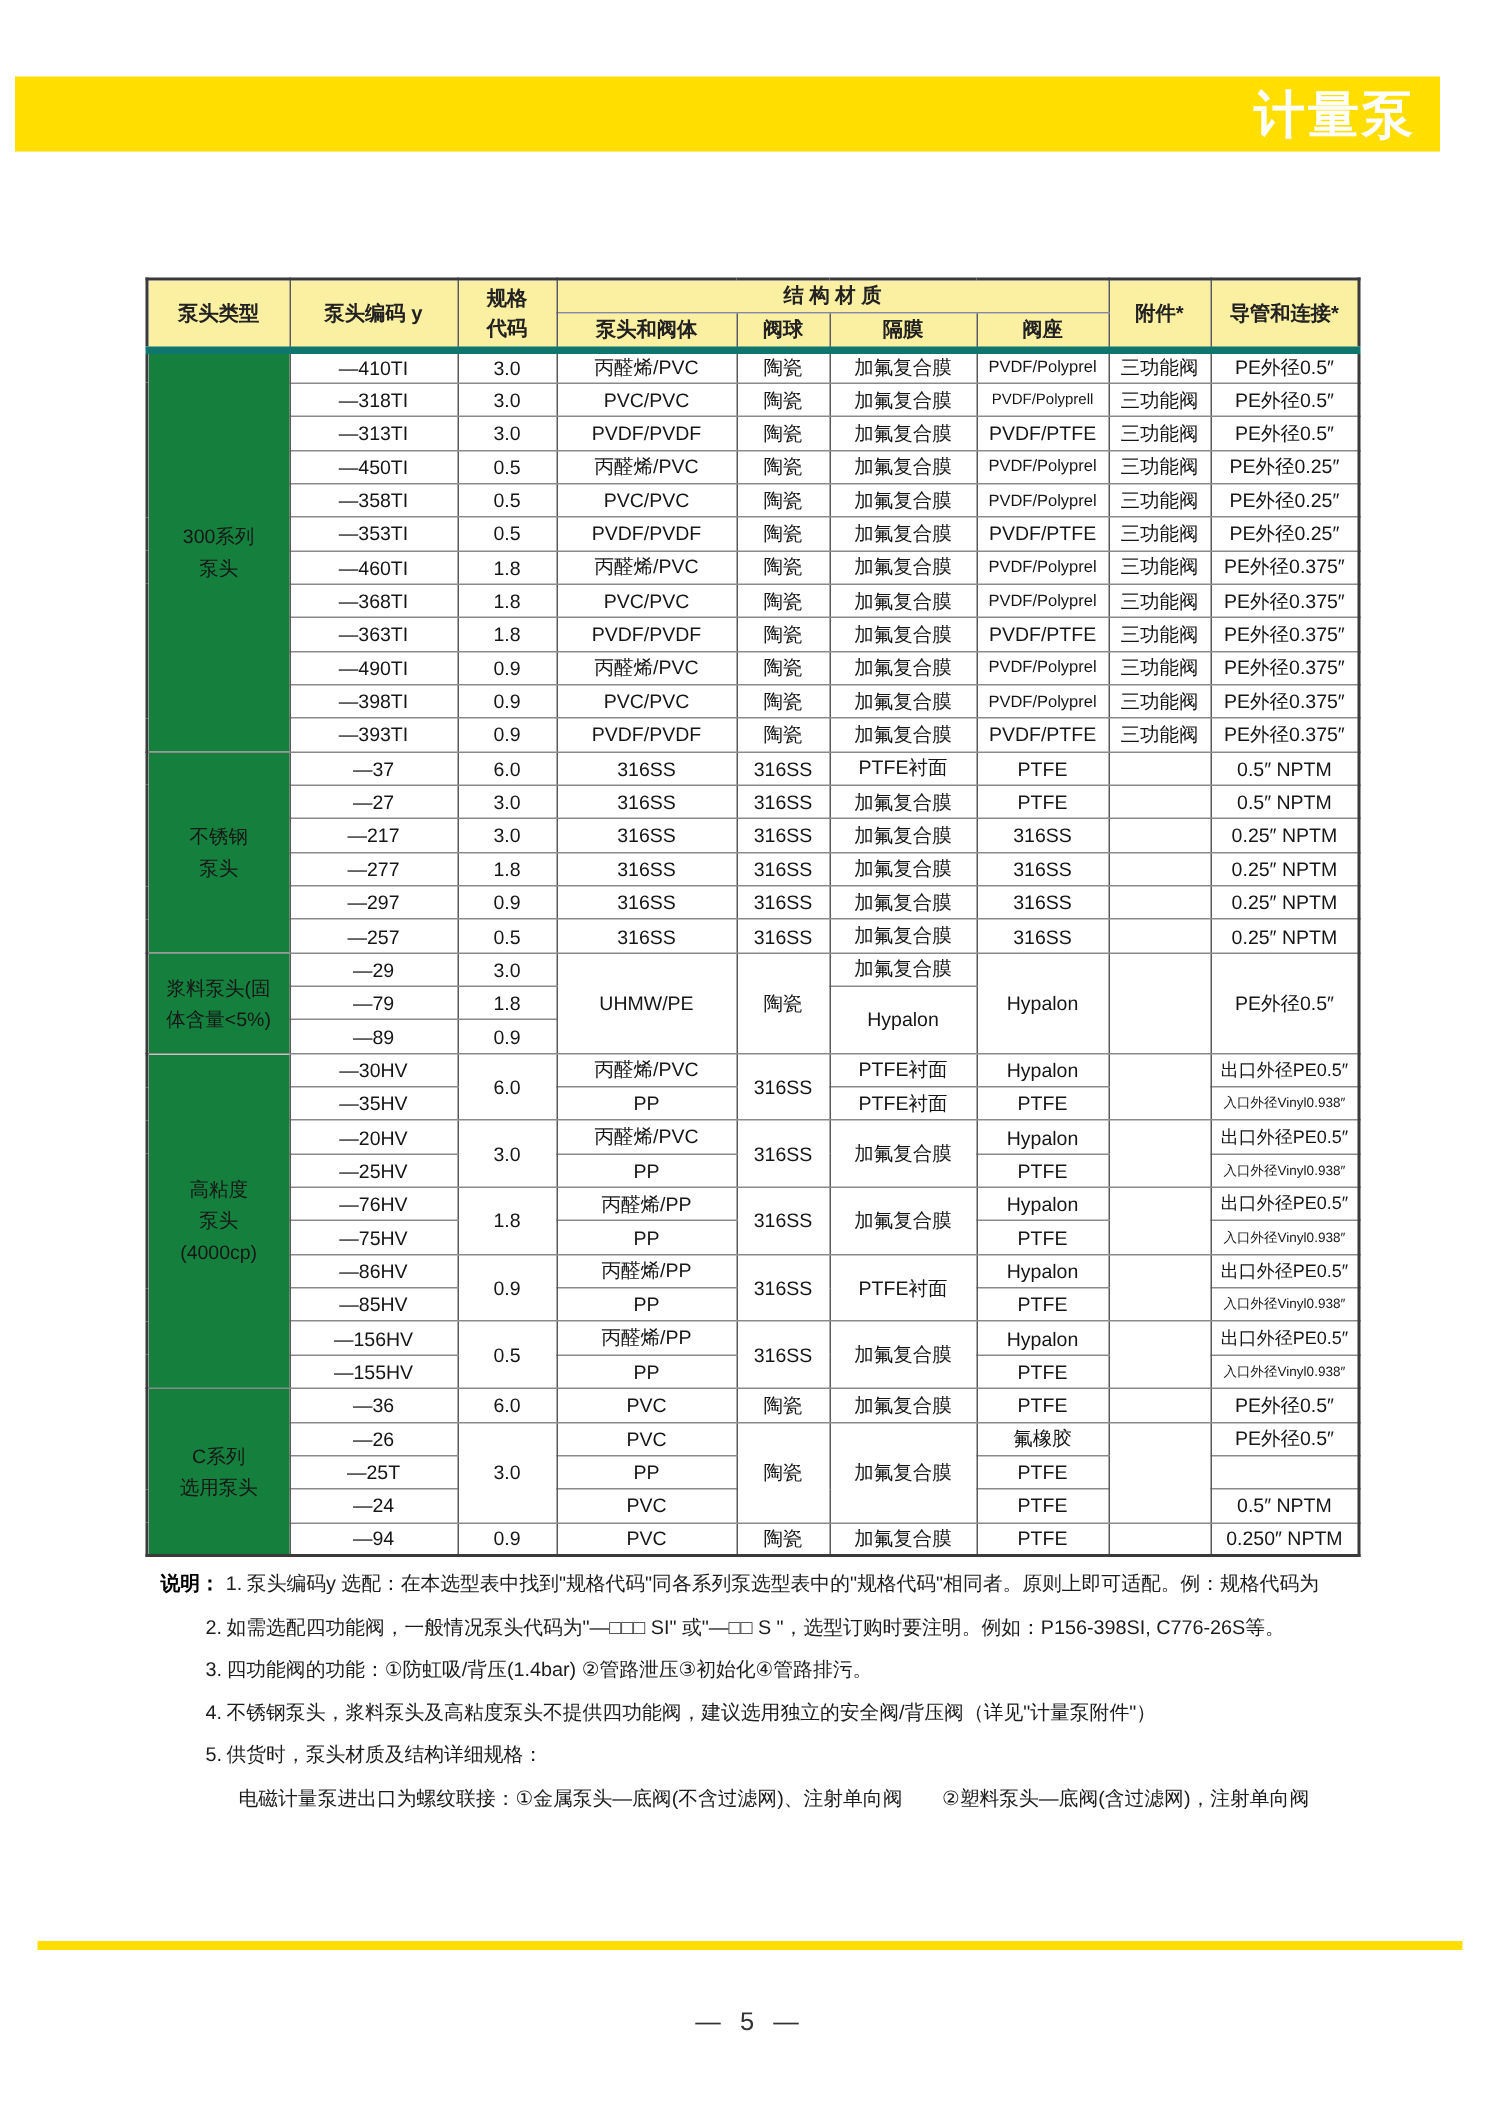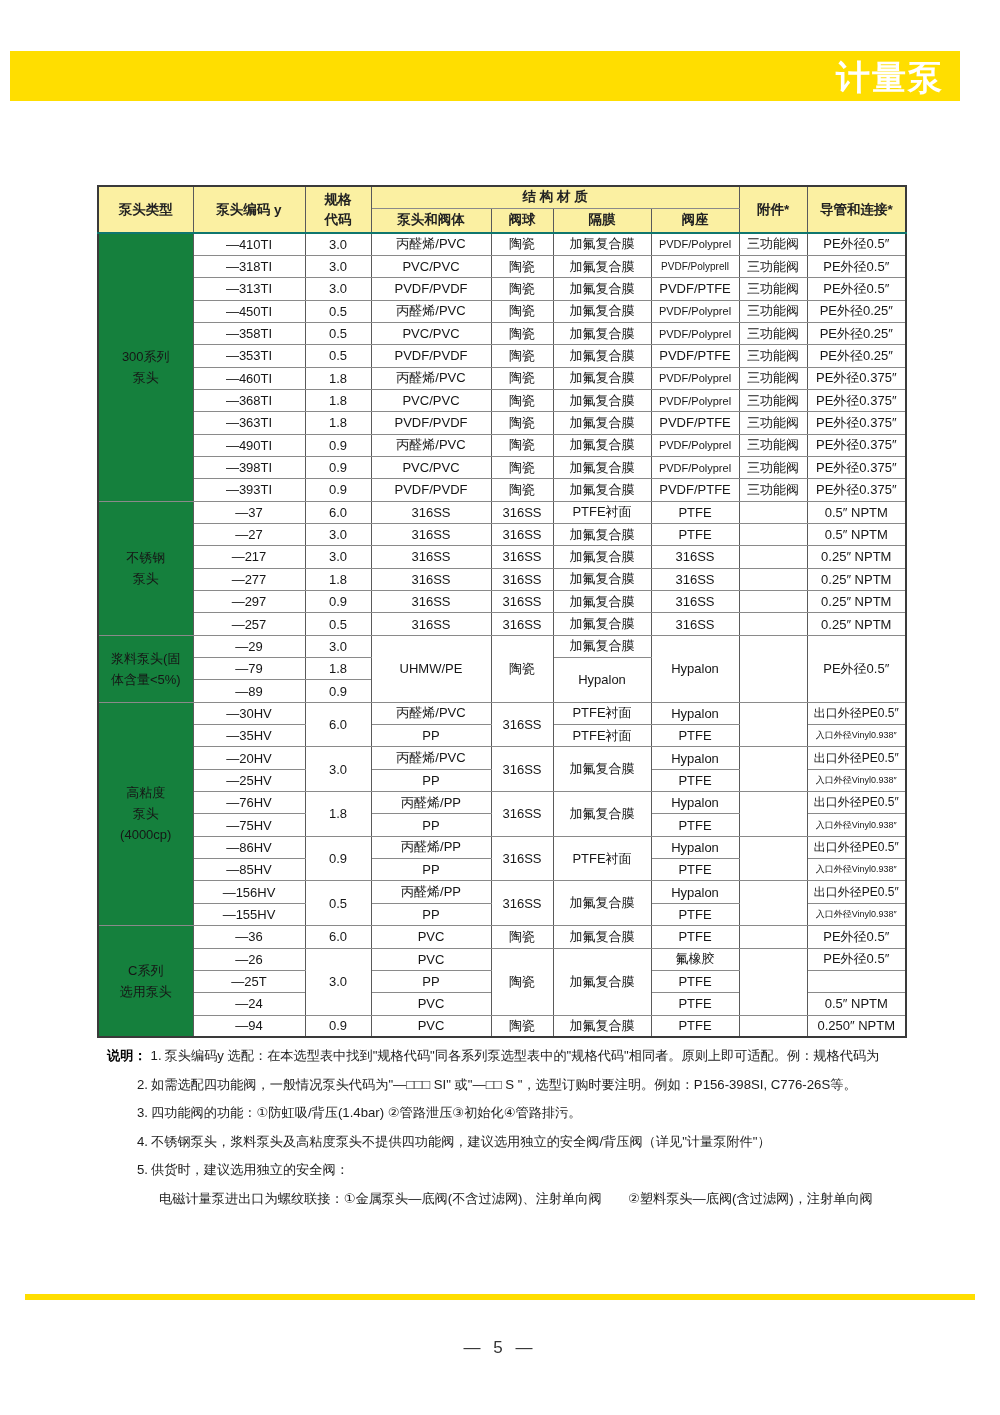--- a/index.html
+++ b/index.html
@@ -16,21 +16,21 @@
         font-size:19px;font-weight:bold;color:#111;}
 
   
   .tbl-wrap{position:absolute;left:97px;top:185px;}
   table{border-collapse:collapse;table-layout:fixed;width:808px;border:2px solid #3a3a3a;}
   th,td{border:1px solid #8a8a8a;border-left-color:#5a5a5a;border-right-color:#5a5a5a;
         text-align:center;vertical-align:middle;padding:0 2px;font-size:13px;color:#161616;
         white-space:nowrap;overflow:hidden;}
   thead th{background:#FBF0A2;font-weight:bold;font-size:13.5px;color:#222;}
   thead tr.h1{height:22px;} thead tr.h2{height:25px;}
-  thead{border-bottom:2px solid #0f766e;}
+  thead{border-bottom:5px solid #0f766e;}
   th.pre, td.pre{white-space:pre-line;line-height:1.45;}
   tbody tr{height:22.35px;}
   tbody tr.sec-top td{border-top:1.6px solid #4a4a4a;}
   td.type-cell{background:#15803d;white-space:pre-line;line-height:21px;font-size:13px;}
 
   
   .notes{position:absolute;left:97px;top:1042px;width:816px;font-size:13.2px;color:#1c1c1c;}
   .note-line{line-height:28.6px;white-space:nowrap;}
   .note-line .lbl{font-weight:bold;color:#000;margin-right:4px;}
   .note-line .num{margin-right:3px;}
@@ -419,20 +419,20 @@
           </tr>
         </tbody>
     </table>
   </div>
 
   <div class="notes">
       <div class="note-line nl-first"><span class="lbl">说明：</span><span class="num">1.</span><span>泵头编码y 选配：在本选型表中找到"规格代码"同各系列泵选型表中的"规格代码"相同者。原则上即可适配。例：规格代码为</span></div>
       <div class="note-line nl-item"><span class="num">2.</span><span>如需选配四功能阀，一般情况泵头代码为"—□□□ SI" 或"—□□ S "，选型订购时要注明。例如：P156-398SI, C776-26S等。</span></div>
       <div class="note-line nl-item"><span class="num">3.</span><span>四功能阀的功能：①防虹吸/背压(1.4bar) ②管路泄压③初始化④管路排污。</span></div>
       <div class="note-line nl-item"><span class="num">4.</span><span>不锈钢泵头，浆料泵头及高粘度泵头不提供四功能阀，建议选用独立的安全阀/背压阀（详见"计量泵附件"）</span></div>
-      <div class="note-line nl-item"><span class="num">5.</span><span>供货时，建议选用独立的安全阀：</span></div>
+      <div class="note-line nl-item"><span class="num">5.</span><span>供货时，泵头材质及结构详细规格：</span></div>
       <div class="note-line nl-cont"><span>电磁计量泵进出口为螺纹联接：①金属泵头—底阀(不含过滤网)、注射单向阀　　②塑料泵头—底阀(含过滤网)，注射单向阀</span></div>
     </div>
 
   <div class="footer-bar"></div>
   <div class="page-num">— 5 —</div>
 
 </div>
 
 </body></html>

